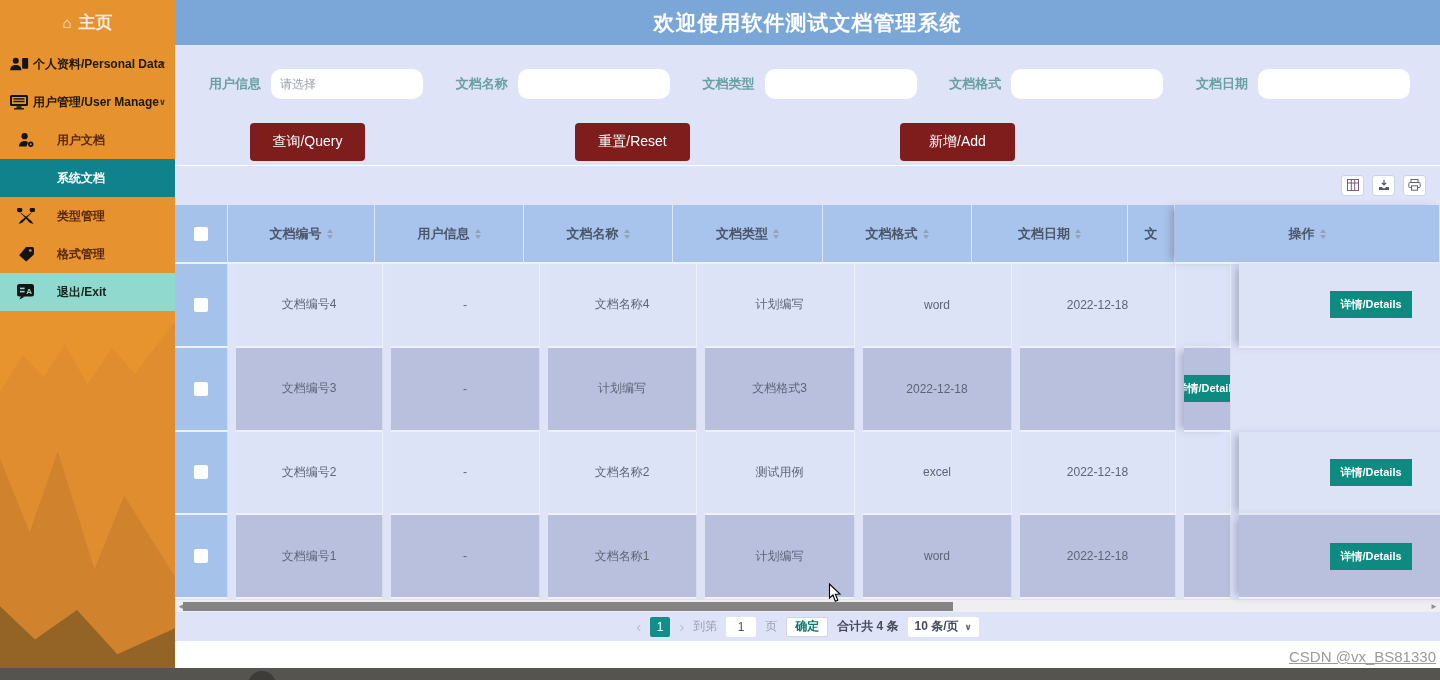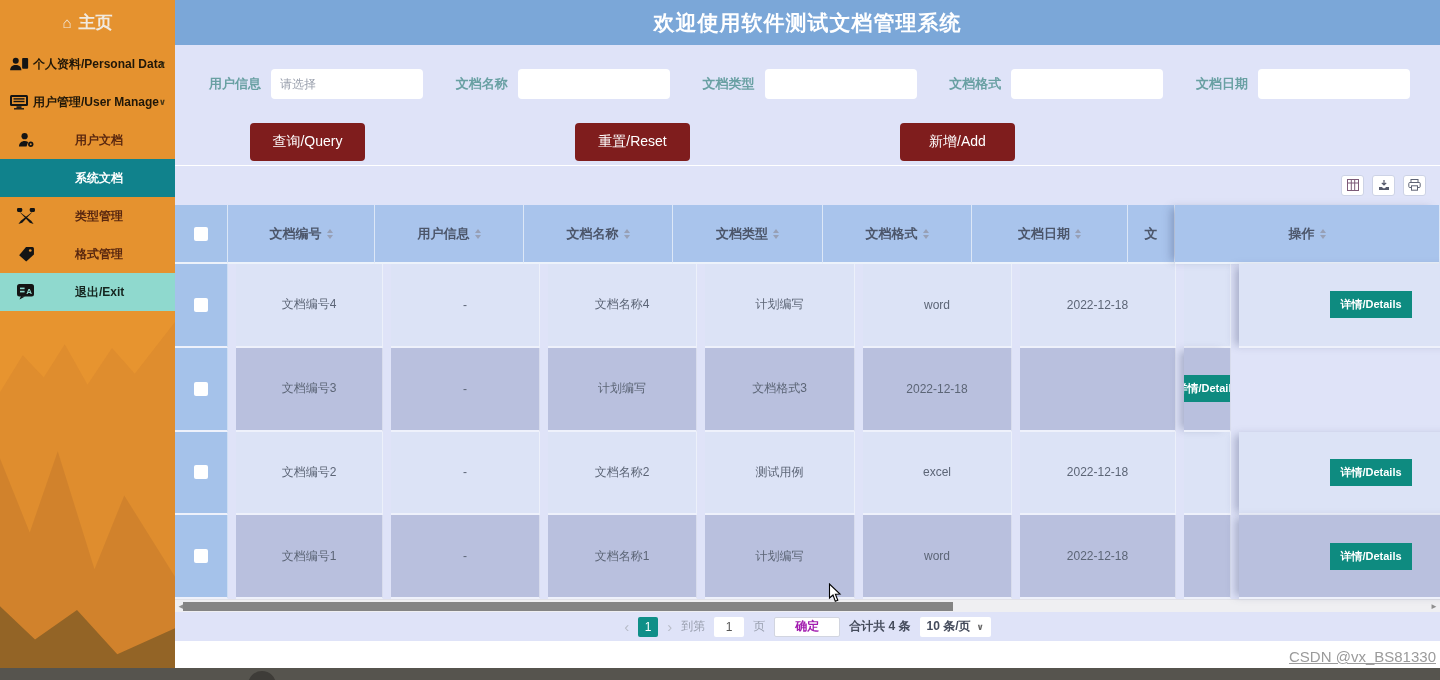--- a/index.html
+++ b/index.html
@@ -12,21 +12,21 @@
   .side-head { height:45px; display:flex; align-items:center; justify-content:center; gap:7px;
                color:#F1EAE0; font-weight:bold; font-size:17px; cursor:pointer; }
   .home-ic { font-size:15px; line-height:1; }
   .snav-item { height:38px; display:flex; align-items:center; position:relative;
                font-size:12px; font-weight:bold; color:#201708; cursor:pointer; }
   .snav-item.top { padding-left:8px; }
   .snav-item.top .ic { width:22px; display:flex; justify-content:center; }
   .snav-item.top .lbl { margin-left:3px; }
   .snav-item .chev { position:absolute; right:9px; font-size:9px; color:#4c3a18; }
   .snav-item.sub .ic { width:26px; margin-left:13px; display:flex; justify-content:center; }
-  .snav-item.sub .lbl { margin-left:36px; color:#59270f; }
+  .snav-item.sub .lbl { margin-left:18px; color:#59270f; }
   .snav-item.active { background:#10828C; }
   .snav-item.active .lbl { color:#FFFFFF; }
   .snav-item.exit { background:#8FD9CE; }
   .snav-item.exit .lbl { color:#15251f; }
   .mountains { position:absolute; top:311px; left:0; width:175px; bottom:0; background:#E7942F; }
   .mountains .m1 { position:absolute; inset:0; background:#D8862E; opacity:.5;
     clip-path:polygon(0 22%,13% 12%,25% 18%,37% 9%,50% 20%,64% 10%,77% 17%,100% 3%,100% 100%,0 100%); }
   .mountains .m2 { position:absolute; inset:0; background:#C47A2C; opacity:.55;
     clip-path:polygon(0 40%,17% 60%,33% 38%,54% 70%,71% 50%,100% 72%,100% 100%,0 100%); }
   .mountains .m3 { position:absolute; inset:0; background:#7E5A24; opacity:.75;
@@ -34,21 +34,21 @@
 
   
   .main { flex:1; display:flex; flex-direction:column; background:#DFE3F8; position:relative; }
   .topbar { height:45px; flex:none; background:#7BA7D8; color:#fff; display:flex;
             align-items:center; justify-content:center; font-size:21px; font-weight:bold; letter-spacing:1px; }
 
   .filters { height:78px; flex:none; display:flex; align-items:center; justify-content:space-between;
              padding:0 30px 0 34px; }
   .f-group { display:flex; align-items:center; gap:10px; }
   .f-label { font-size:13px; font-weight:bold; color:#69A0A3; white-space:nowrap; }
-  .f-input { width:152px; height:30px; border:none; border-radius:4px; background:#fff;
+  .f-input { width:152px; height:30px; border:none; border-radius:10px; background:#fff;
              padding:0 9px; font-size:12px; color:#555; outline:none; }
   .f-input::placeholder { color:#9aa0ad; }
 
   .actions { height:42px; flex:none; display:flex; align-items:flex-start; padding-left:75px; gap:210px; }
   .act-btn { width:115px; height:38px; background:#7f1d1d; border:none; border-radius:4px;
              color:#fff; font-size:14px; cursor:pointer; font-family:inherit; }
 
   .toolbar { height:40px; flex:none; border-top:1px solid #fff; display:flex; align-items:center;
              justify-content:flex-end; gap:8px; padding-right:14px; }
   .tool-btn { width:23px; height:21px; background:#fff; border:1px solid #CDD3E6; border-radius:3px;
@@ -85,22 +85,22 @@
   .h-arrow { position:absolute; top:2px; font-size:8px; color:#8f8f8f; line-height:9px; cursor:pointer; }
   .h-arrow.left { left:2px; } .h-arrow.right { right:2px; }
 
   .pagination { height:29px; flex:none; background:#DFE3F8; display:flex; align-items:center;
                 justify-content:center; gap:9px; font-size:12px; color:#9AA0AF; }
   .pg-arrow { font-size:15px; color:#B8BCC9; line-height:1; cursor:pointer; }
   .pg-page { width:20px; height:20px; background:#0F8F88; color:#fff; display:flex; align-items:center;
              justify-content:center; border-radius:2px; font-size:12px; cursor:pointer; }
   .pg-goto-input { width:30px; height:20px; border:none; border-radius:2px; background:#fff;
                    text-align:center; font-size:12px; color:#555; outline:none; }
-  .pg-confirm { height:20px; padding:0 20px; background:#fff; border:1px solid #D2D5E0; border-radius:2px;
-                font-size:12px; font-weight:bold; color:#a21caf; cursor:pointer; font-family:inherit; }
+  .pg-confirm { height:20px; padding:0 8px; background:#fff; border:1px solid #D2D5E0; border-radius:2px;
+                font-size:12px; font-weight:bold; color:#0f766e; cursor:pointer; font-family:inherit; }
   .pg-total { color:#454C5C; font-weight:bold; }
   .pg-size { height:20px; background:#fff; border-radius:2px; padding:0 7px; display:flex; align-items:center;
              gap:6px; color:#454C5C; font-weight:bold; cursor:pointer; }
   .pg-size .sel-caret { font-size:9px; color:#666; }
 
   .bottom-white { flex:1; background:#fff; }
 
   .bottombar { position:absolute; left:0; bottom:0; width:1440px; height:12px; background:#56544E; z-index:40; overflow:hidden; }
   .bottombar .knob { position:absolute; left:248px; top:3px; width:28px; height:28px; border-radius:50%; background:#3E3C38; }
 

